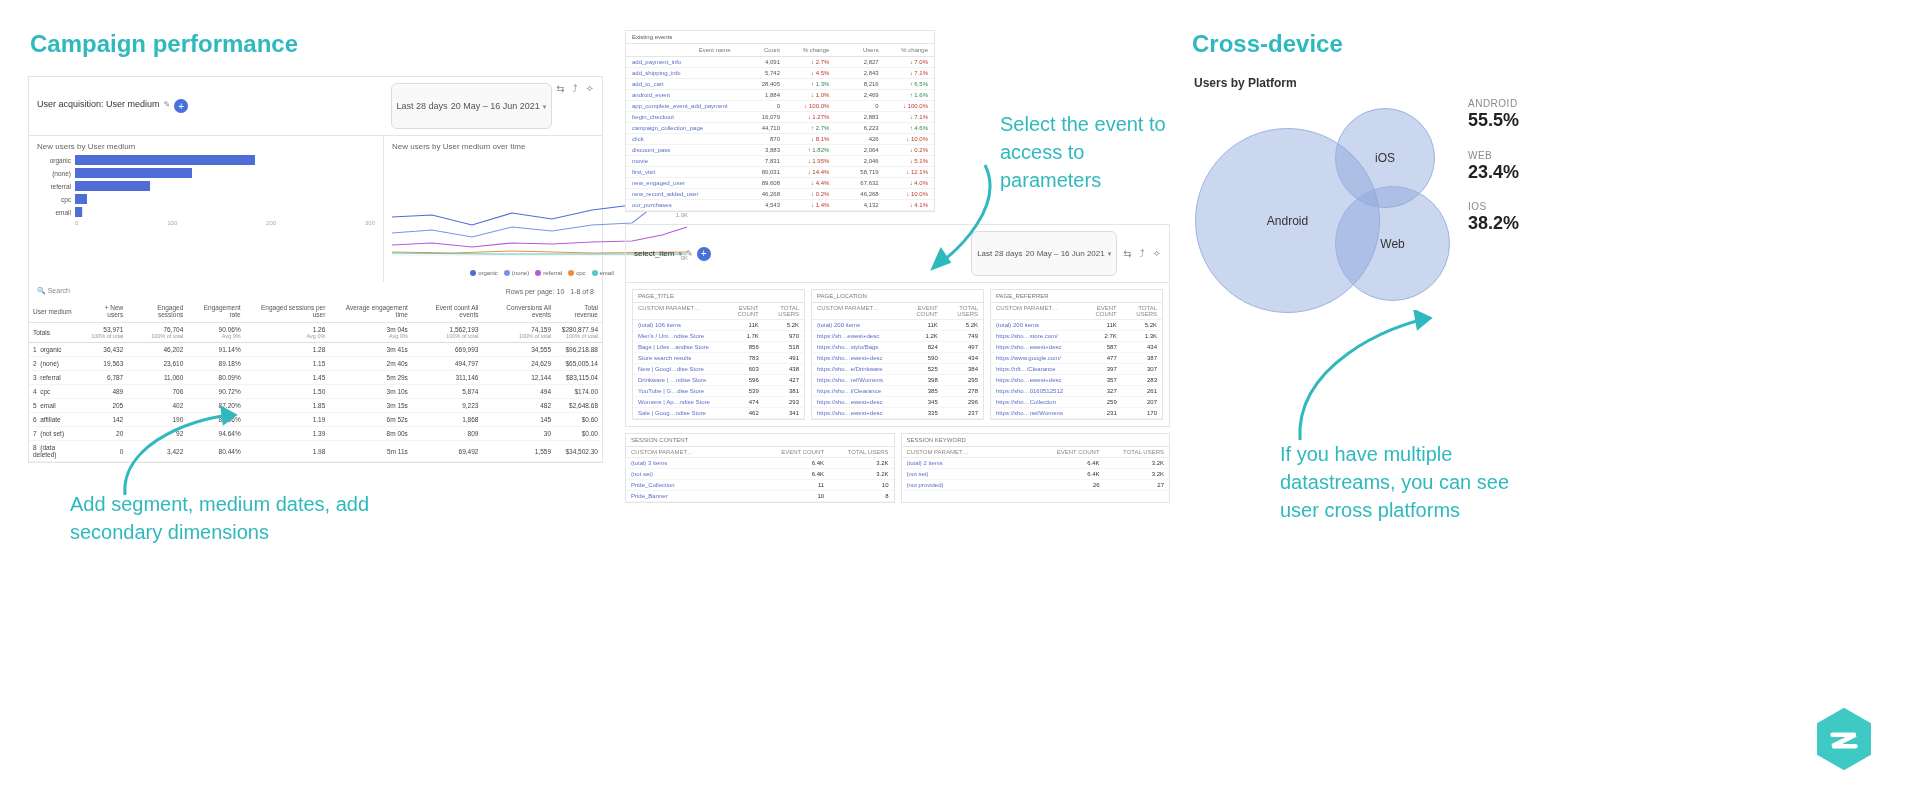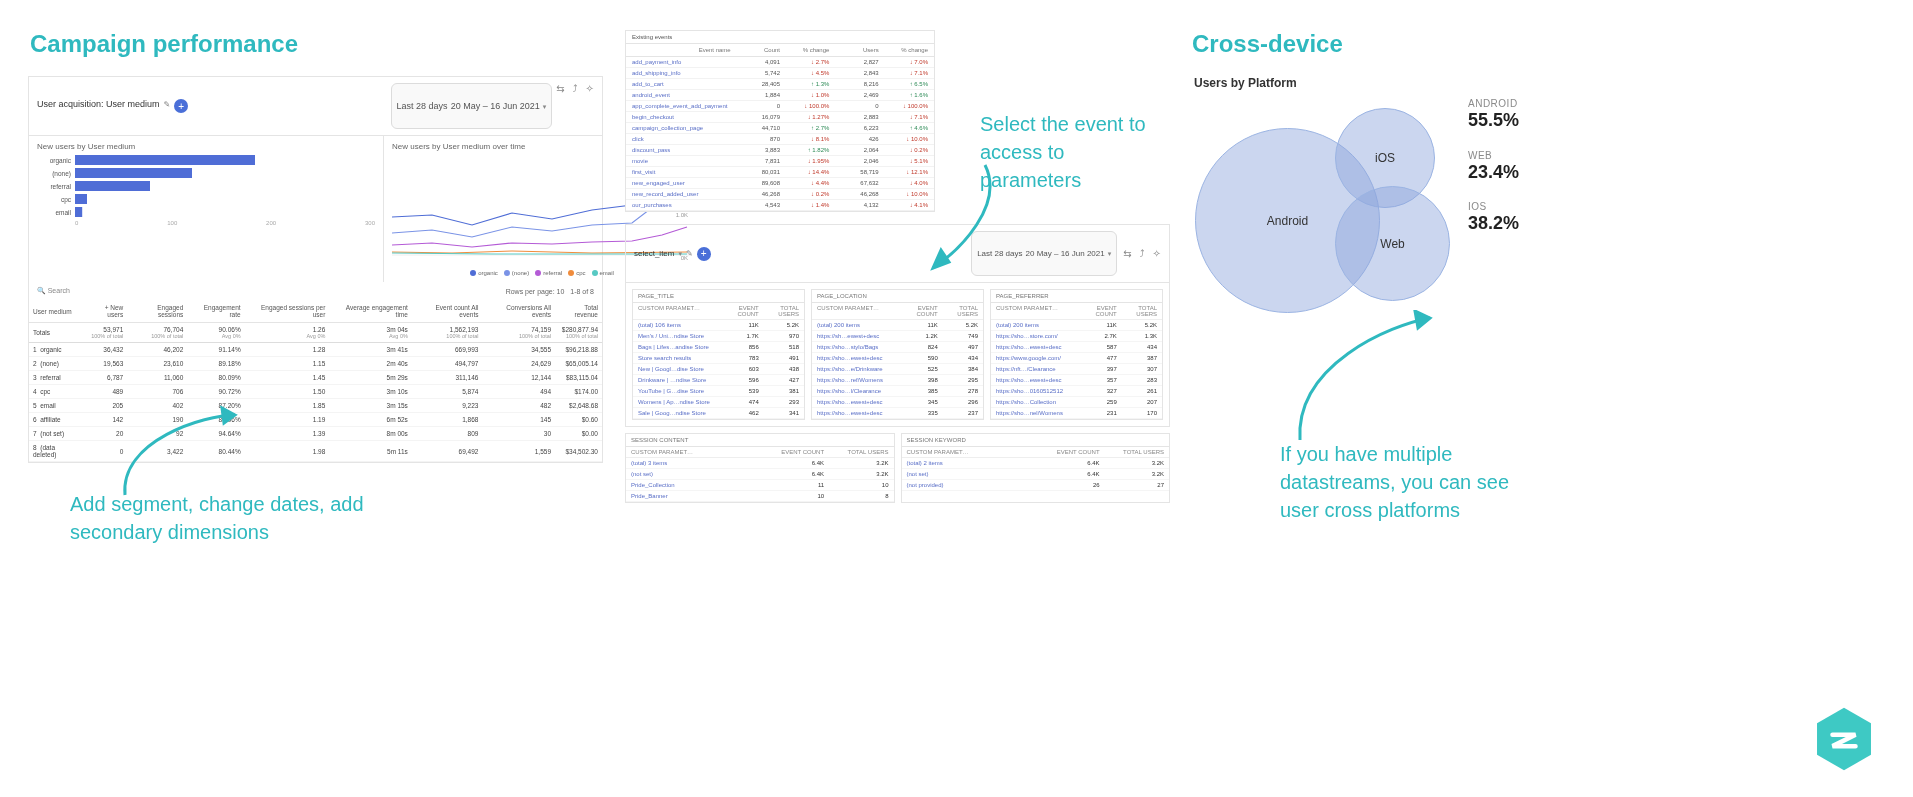--- a/index.html
+++ b/index.html
@@ -338,21 +338,21 @@
           </tr>
         </tbody>
     </table>
   </div>
 </div>
 
 <svg class="arrow" style="left:110px;top:405px;width:140px;height:95px" viewBox="0 0 140 95">
   <path d="M15 90 C 10 35 95 10 125 10"></path>
   <polygon class="arrow-head" points="125,10 112,3 114,18"></polygon>
 </svg>
-<div class="annot" style="left:70px;top:490px;width:300px">Add segment, change dates, add secondary dimensions</div>
+<div class="annot" style="left:70px;top:490px;width:300px">Add segment, medium dates, add secondary dimensions</div>
 
 <div class="col c2">
 
   <div class="ev-table" style="width:310px">
     <div style="padding:3px 6px;color:#555;border-bottom:1px solid var(--border)">Existing events</div>
     <div class="ev-head" id="ev-head">
         <span>Event name</span>
         <span>Count</span>
         <span>% change</span>
         <span>Users</span>
@@ -694,21 +694,21 @@
           <span>27</span>
         </div>
       </div>
     </div>
 </div>
 
 <svg class="arrow" style="left:925px;top:160px;width:80px;height:120px" viewBox="0 0 80 120">
   <path d="M60 5 C 80 45 35 90 8 108"></path>
   <polygon class="arrow-head" points="8,108 24,102 16,90"></polygon>
 </svg>
-<div class="annot" style="left:980px;top:110px;width:190px">Select the event to access to parameters</div>
+<div class="annot" style="left:1000px;top:110px;width:190px">Select the event to access to parameters</div>
 
 <div class="col c3">
   <h2 class="title">Cross-device</h2>
   <div class="venn-title">Users by Platform</div>
   <div class="venn-wrap">
     <div class="venn">
       <div class="circle c-and">Android</div>
       <div class="circle c-ios">iOS</div>
       <div class="circle c-web">Web</div>
     </div>

